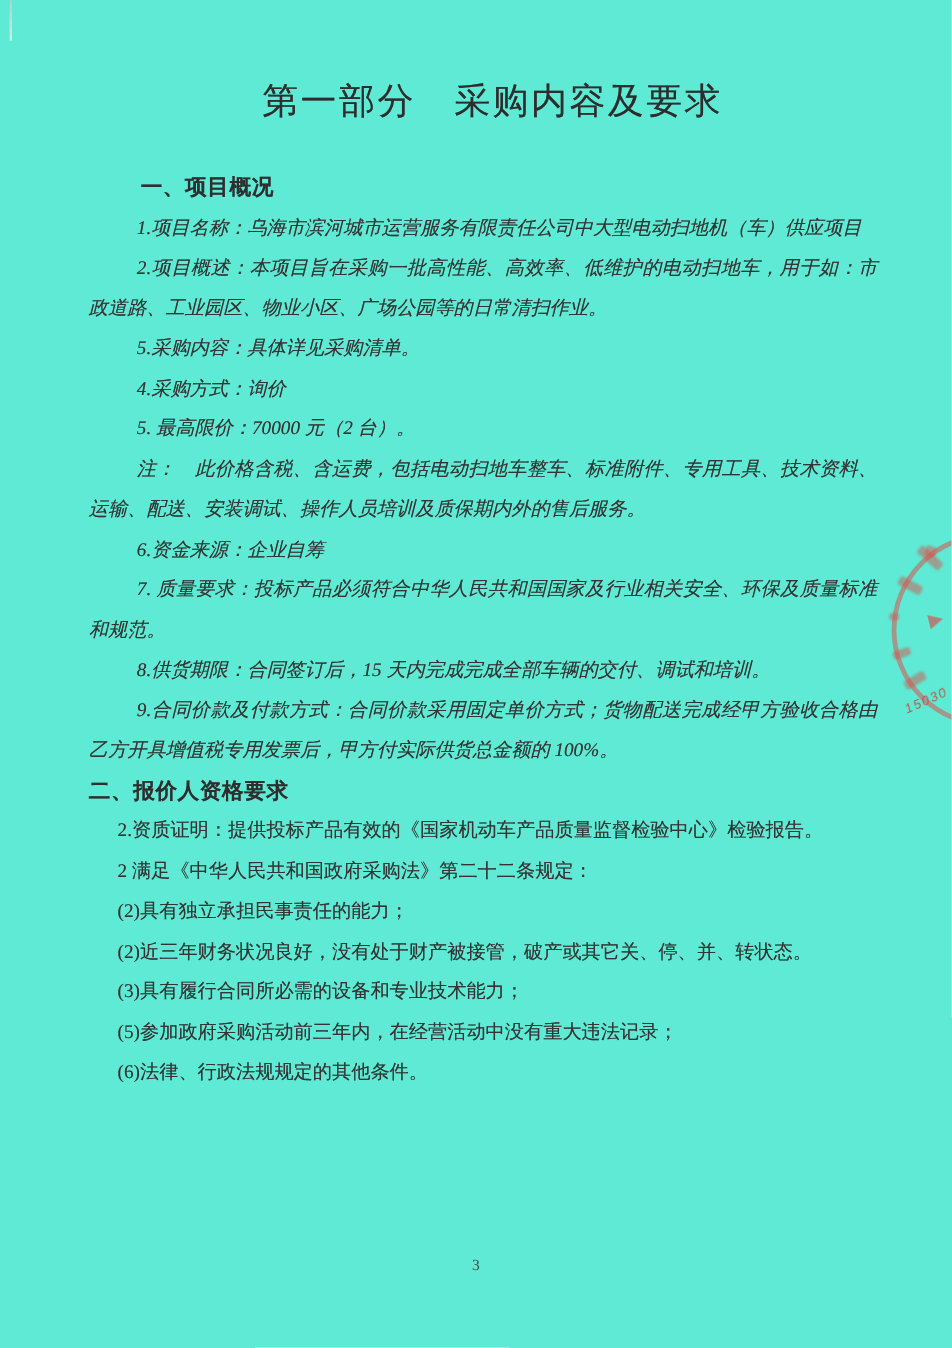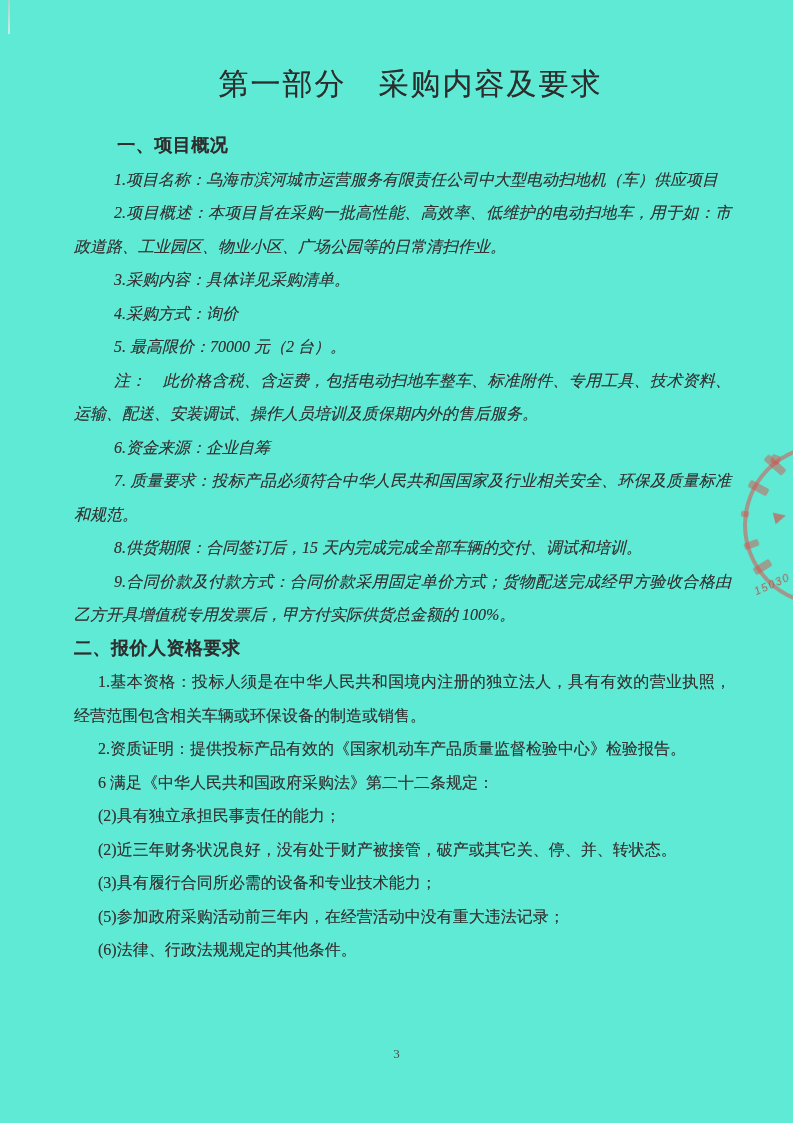--- a/index.html
+++ b/index.html
@@ -24,21 +24,21 @@
     position:absolute;top:64px;left:14px;width:100%;
     margin:0;
     text-align:center;
     font-size:30px;
     font-weight:normal;
     letter-spacing:2px;
     color:#2d2d2d;
     text-shadow:0 0 .4px rgba(45,45,45,.55);
   }
   .content{
-    position:absolute;left:74px;top:129px;width:657px;
+    position:absolute;left:74px;top:140px;width:657px;
     font-size:16px;
     line-height:33.5px;
     text-align:justify;
     text-shadow:0 0 .35px rgba(50,50,50,.5);
   }
   .content p{margin:0;}
   .sec{
     font-family:"Liberation Sans","DejaVu Sans",sans-serif;
     font-weight:bold;
     font-size:18px;
@@ -99,32 +99,31 @@
 <div class="page">
 
   <div class="scan-line"></div>
 
   <h1 class="title">第一部分　采购内容及要求</h1>
 
   <div class="content">
     <p class="sec ind-sec">一、项目概况</p>
     <p class="ind2">1.项目名称：乌海市滨河城市运营服务有限责任公司中大型电动扫地机（车）供应项目</p>
     <p class="ind2">2.项目概述：本项目旨在采购一批高性能、高效率、低维护的电动扫地车，用于如：市政道路、工业园区、物业小区、广场公园等的日常清扫作业。</p>
-    <p class="ind2">3.采购内容：具体详见采购清单。</p>
+    <p class="ind2">5.采购内容：具体详见采购清单。</p>
     <p class="ind2">4.采购方式：询价</p>
     <p class="ind2">5. 最高限价：70000 元（2 台）。</p>
     <p class="ind2">注：　此价格含税、含运费，包括电动扫地车整车、标准附件、专用工具、技术资料、运输、配送、安装调试、操作人员培训及质保期内外的售后服务。</p>
     <p class="ind2">6.资金来源：企业自筹</p>
     <p class="ind2">7. 质量要求：投标产品必须符合中华人民共和国国家及行业相关安全、环保及质量标准和规范。</p>
     <p class="ind2">8.供货期限：合同签订后，15 天内完成完成全部车辆的交付、调试和培训。</p>
     <p class="ind2">9.合同价款及付款方式：合同价款采用固定单价方式；货物配送完成经甲方验收合格由乙方开具增值税专用发票后，甲方付实际供货总金额的 100%。</p>
     <p class="sec">二、报价人资格要求</p>
-    <p class="ind1">1.基本资格：投标人须是在中华人民共和国境内注册的独立法人，具有有效的营业执照，经营范围包含相关车辆或环保设备的制造或销售。</p>
     <p class="ind1">2.资质证明：提供投标产品有效的《国家机动车产品质量监督检验中心》检验报告。</p>
-    <p class="ind1">6 满足《中华人民共和国政府采购法》第二十二条规定：</p>
+    <p class="ind1">2 满足《中华人民共和国政府采购法》第二十二条规定：</p>
     <p class="ind1">(2)具有独立承担民事责任的能力；</p>
     <p class="ind1">(2)近三年财务状况良好，没有处于财产被接管，破产或其它关、停、并、转状态。</p>
     <p class="ind1">(3)具有履行合同所必需的设备和专业技术能力；</p>
     <p class="ind1">(5)参加政府采购活动前三年内，在经营活动中没有重大违法记录；</p>
     <p class="ind1">(6)法律、行政法规规定的其他条件。</p>
   </div>
 
   <div class="stamp">
     <div class="stamp-ring"></div>
     <div class="stamp-mark m1"></div>

